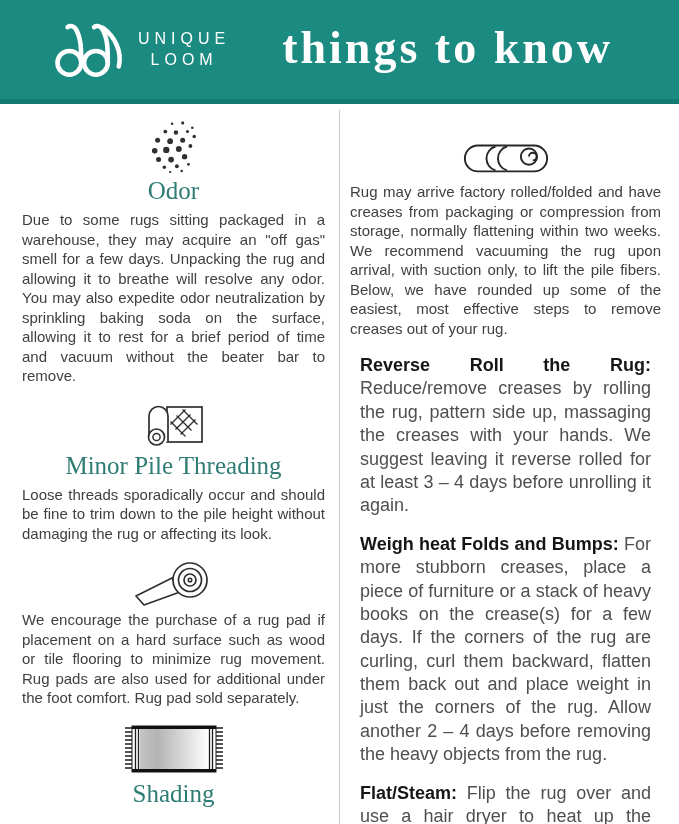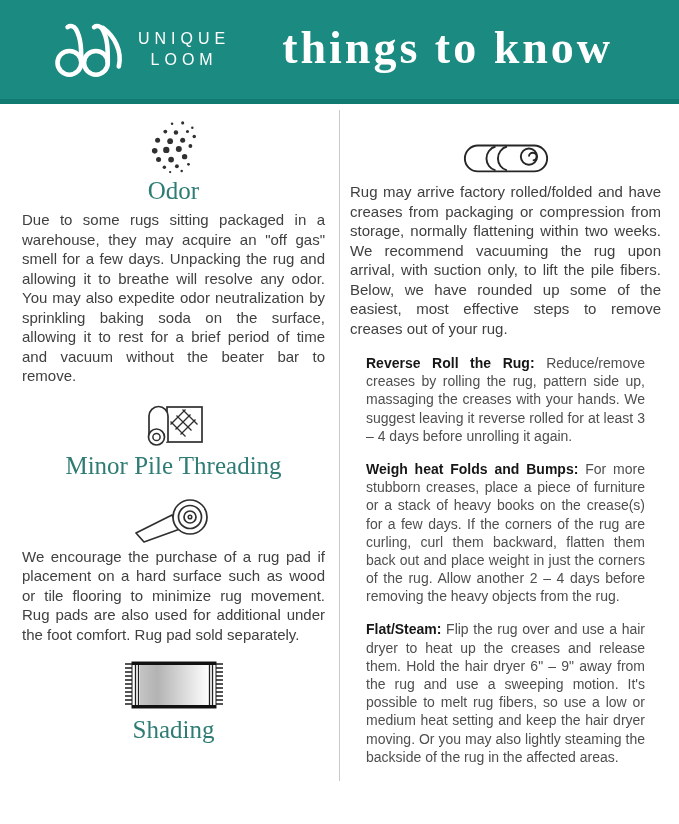--- a/index.html
+++ b/index.html
@@ -60,23 +60,23 @@
   }
   .topic-body{
     margin:0;
     text-align:justify;
     font-size:15px;
     line-height:1.3;
     color:#404040;
   }
   .tips{margin-top:16px;}
   .tip{
-    margin:0 16px 15px;
+    margin:0 10px 15px;
     text-align:justify;
-    font-size:14px;
+    font-size:18px;
     line-height:1.3;
     color:#4f4f4f;
   }
   .tip strong{color:#161616;font-weight:700;}
   .right .icon-wrap{margin-top:26px;}
   svg .ink{stroke:#2f2f2f;}
 </style>
 </head>
 <body>
 
@@ -146,20 +146,21 @@
             <g clip-path="url(#hatchClip)" class="ink" stroke-width="1.3">
               <path d="M14,40 L48,6 M20,44 L54,10 M26,48 L60,14 M32,52 L64,20 M8,34 L42,0"></path>
               <path d="M8,14 L42,48 M14,8 L48,42 M20,2 L54,36 M26,-4 L60,30 M2,20 L36,54"></path>
             </g>
             <path d="M7,39 L7,17 A9.5,9.5 0 0 1 26,17 L26,43" fill="#ffffff" class="ink" stroke-width="1.7"></path>
             <circle cx="14.5" cy="38" r="8" fill="#ffffff" class="ink" stroke-width="1.7"></circle>
             <circle cx="14.5" cy="38" r="3.6" class="ink" stroke-width="1.5"></circle>
           </svg>
         </div>
         <h2 class="topic-heading">Minor Pile Threading</h2>
+        <p class="topic-body">Loose threads sporadically occur and should be fine to trim down to the pile height without damaging the rug or affecting its look.</p>
       </div>
 
       <div class="topic">
         <div class="icon-wrap">
           <svg width="88" height="52" viewBox="0 0 88 52" fill="none">
             <polygon points="50,36 14,49 6,40 42,22" fill="#ffffff" class="ink" stroke-width="1.7" stroke-linejoin="round"></polygon>
             <circle cx="60" cy="24" r="17" fill="#ffffff" class="ink" stroke-width="1.7"></circle>
             <circle cx="60" cy="24" r="11.5" class="ink" stroke-width="1.7"></circle>
             <circle cx="60" cy="24" r="6" class="ink" stroke-width="1.7"></circle>
             <circle cx="60" cy="24" r="1.8" class="ink" stroke-width="1.5"></circle>

